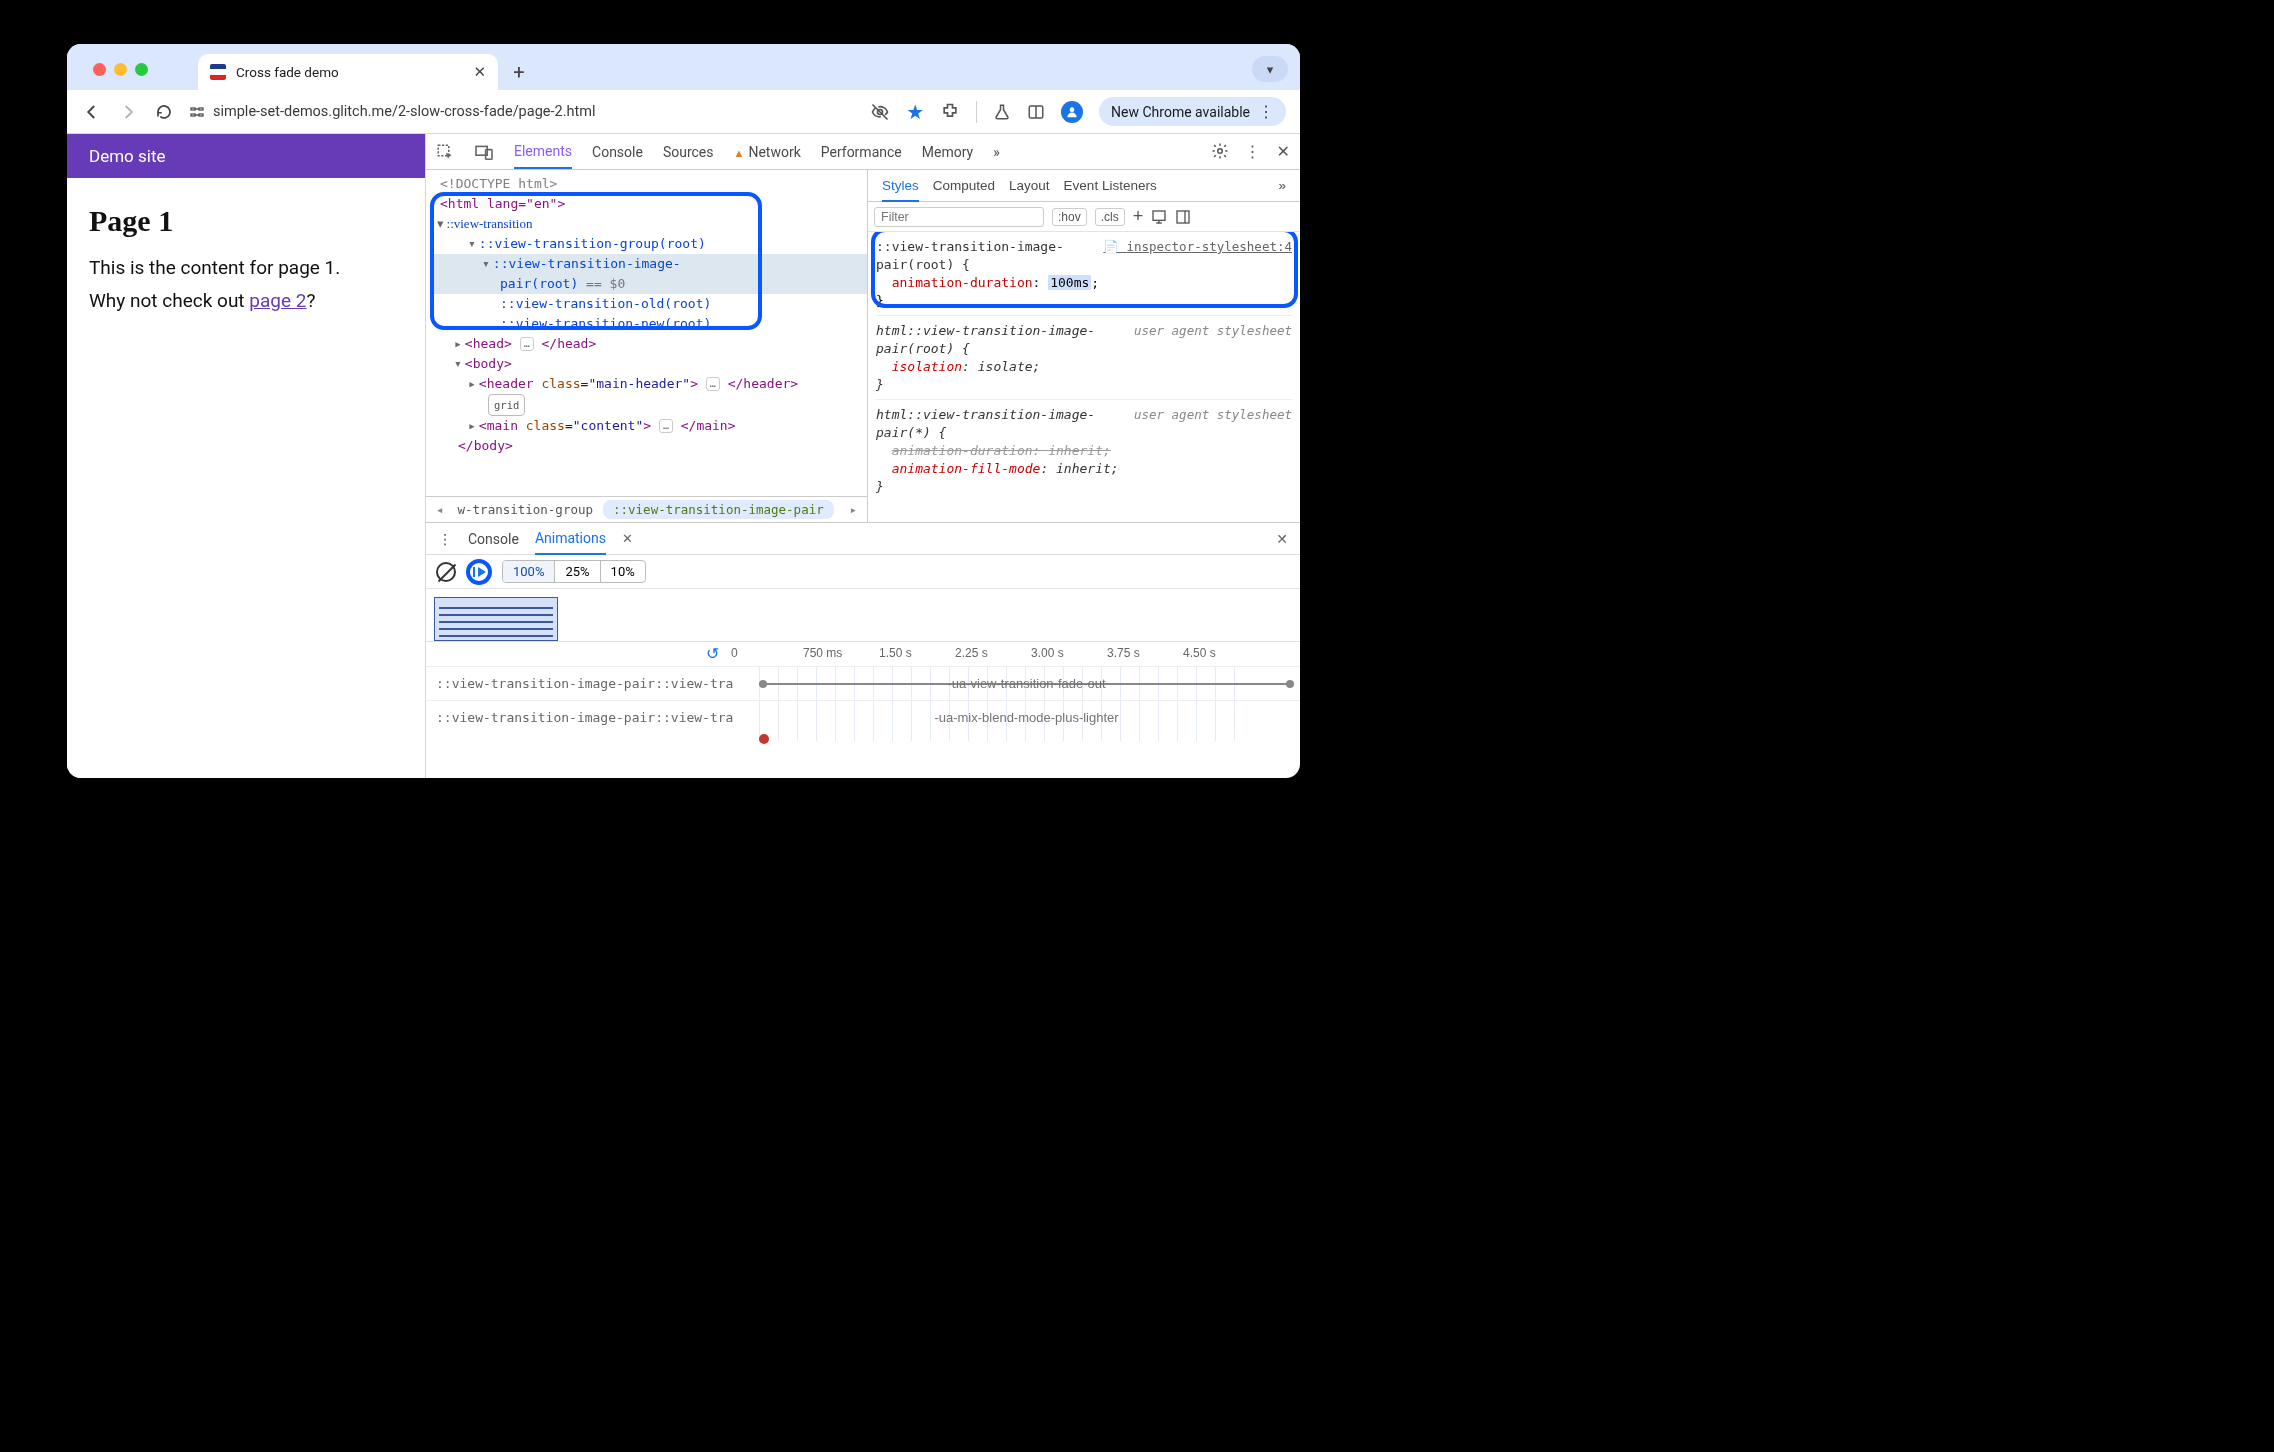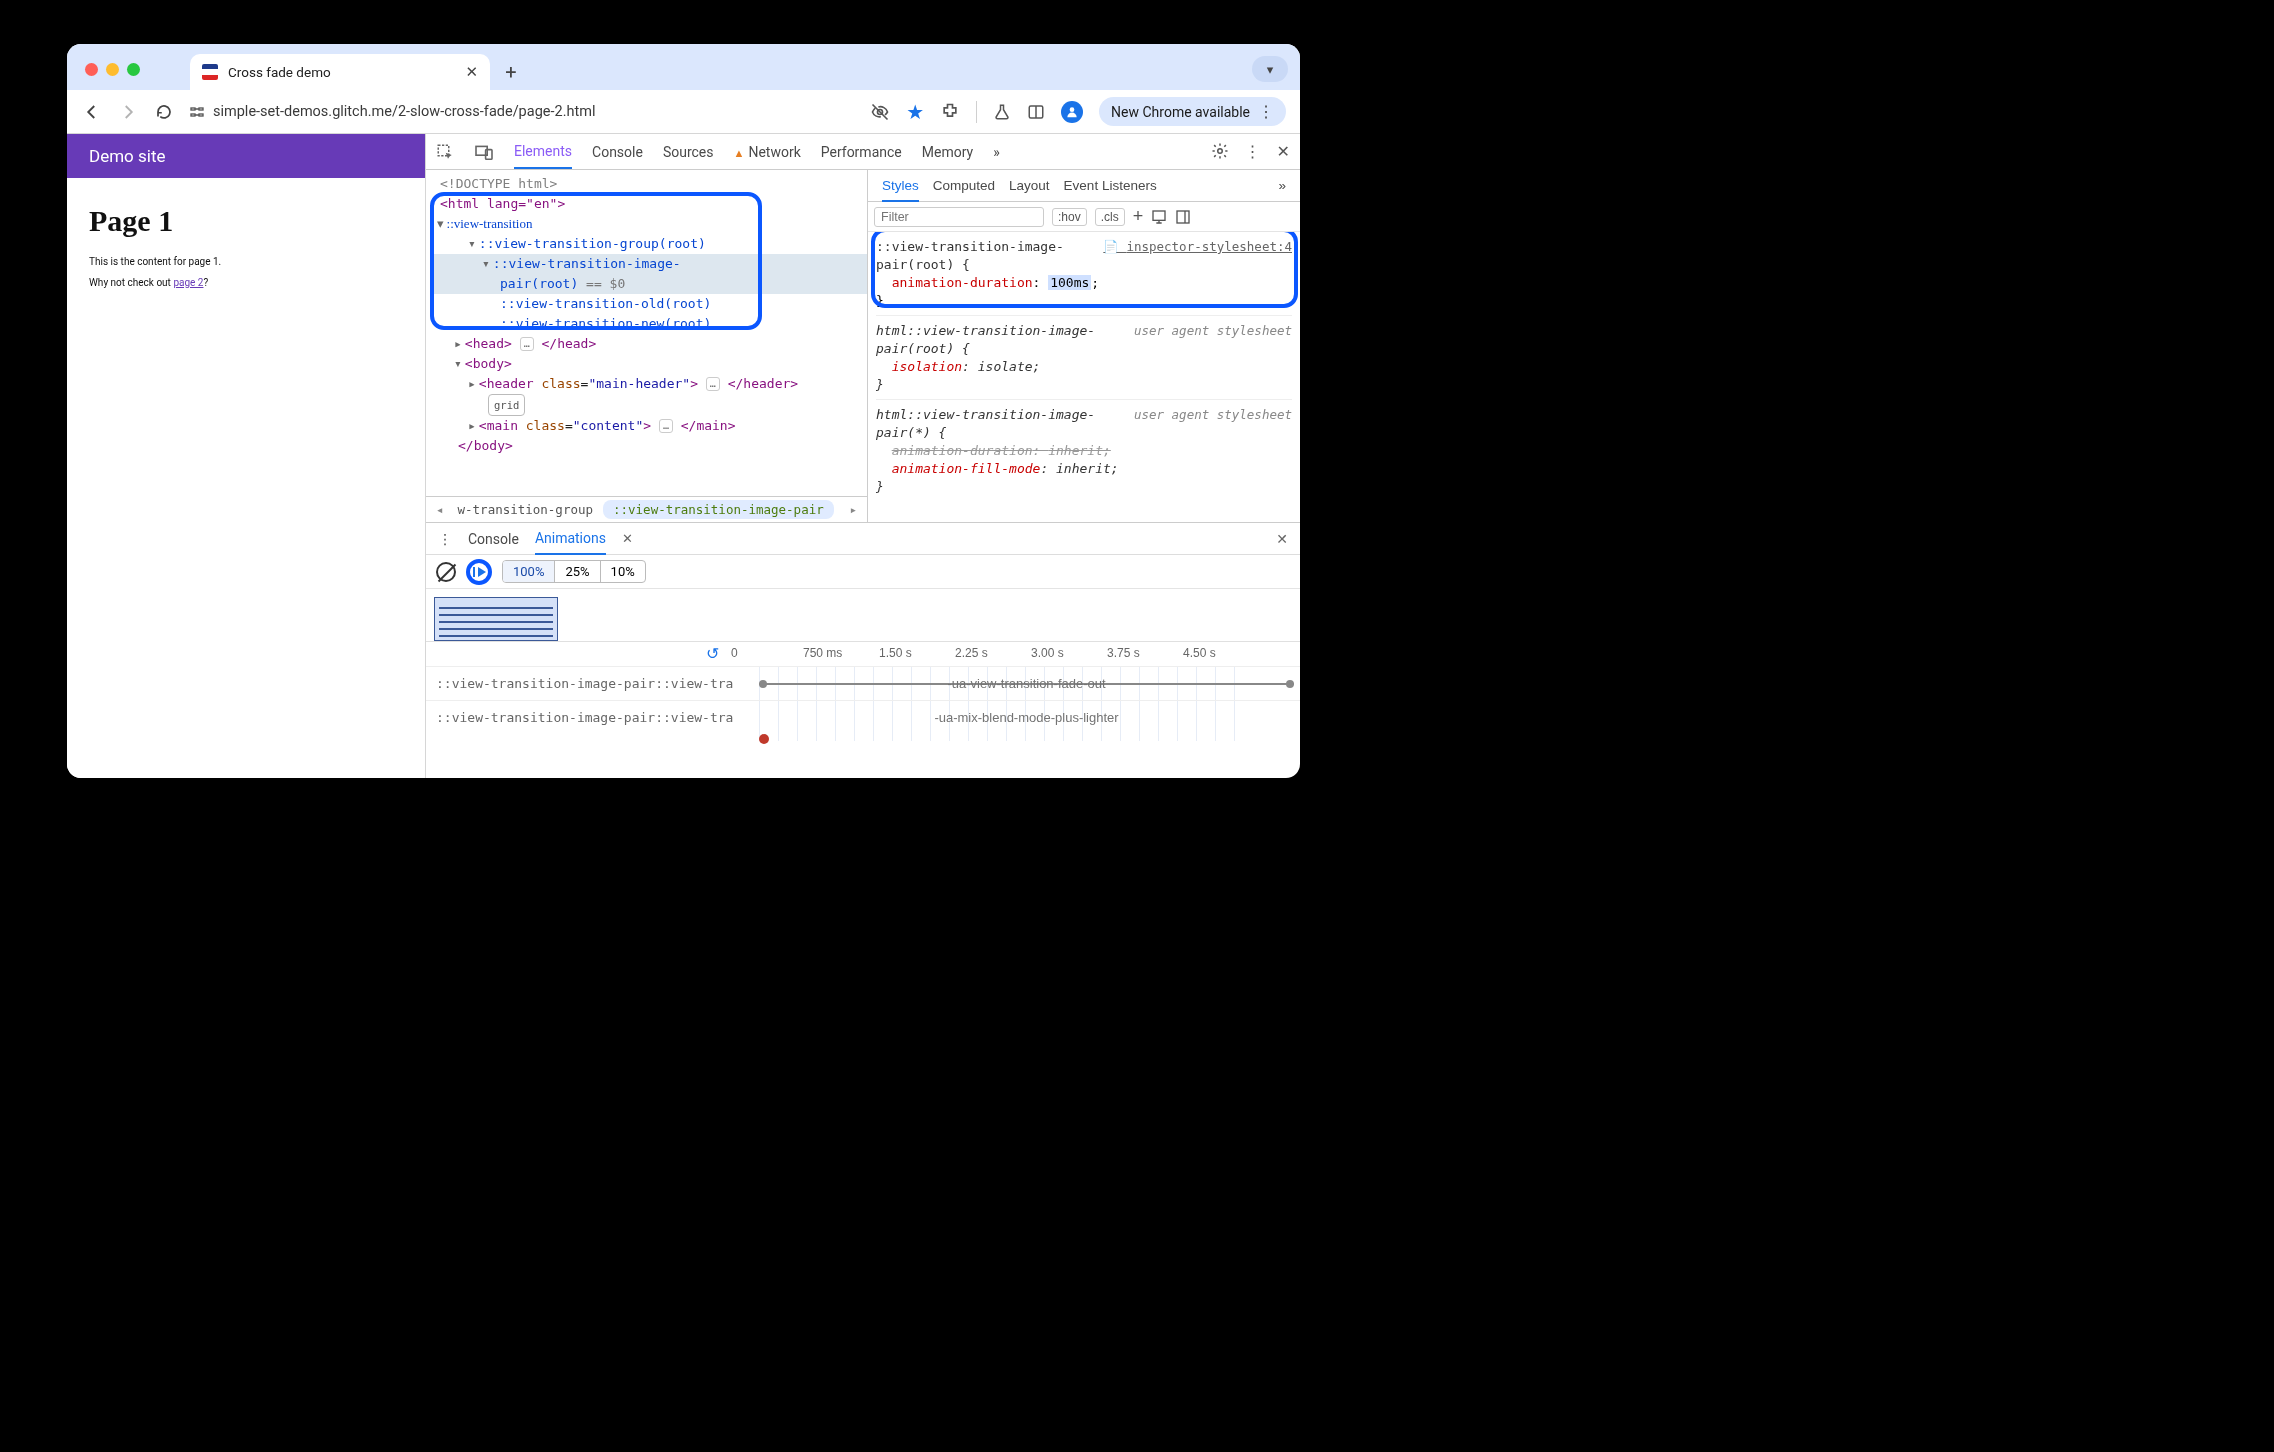--- a/index.html
+++ b/index.html
@@ -2,21 +2,21 @@
 <html><head>
 <meta charset="utf-8">
 <style>
   * { box-sizing: border-box; }
   html, body { margin:0; padding:0; }
   body { background:#000; font-family: -apple-system, "Segoe UI", Roboto, Arial, sans-serif; }
 
   .window { position:absolute; left:67px; top:44px; width:1233px; height:734px; background:#fff; border-radius:14px; overflow:hidden; box-shadow:0 20px 40px rgba(0,0,0,0.4); }
 
   
-  .tabstrip { height:46px; background:#dbe7fd; display:flex; align-items:flex-end; padding-left:18px; position:relative;text-align:center; }
+  .tabstrip { height:46px; background:#dbe7fd; display:flex; align-items:flex-end; padding-left:26px; position:relative;text-align:center; }
   .dots { display:flex; gap:8px; align-items:center; margin-bottom:14px; margin-right:50px;}
   .dot { width:13px; height:13px; border-radius:50%; }
   .dot.r{background:#ff5f57;} .dot.y{background:#febc2e;} .dot.g{background:#28c840;}
   .tab { background:#fff; height:36px; border-radius:10px 10px 0 0; display:flex; align-items:center; padding:0 12px; gap:10px; min-width:300px; font-size:13.5px; color:#222; }
   .favicon { width:16px; height:16px; border-radius:2px; background:linear-gradient(#1e3a8a 33%,#fff 33% 66%,#dc2626 66%); }
   .tabclose{ margin-left:auto; color:#444; font-size:15px; }
   .newtab { width:30px;height:30px;display:flex;align-items:center;justify-content:center;color:#444;font-size:20px; margin-bottom:3px; margin-left:6px;}
   .tabtail { margin-left:auto; width:36px; height:26px; background:#c9d9f6; border-radius:13px; display:flex;align-items:center;justify-content:center; margin-right:12px; margin-bottom:8px; font-size:13px; color:#444;}
 
   
@@ -28,21 +28,21 @@
   .profile { width:22px; height:22px; border-radius:50%; background:#1a73e8; display:flex;align-items:center;justify-content:center;}
   .chip { background:#dbe7fd; padding:5px 12px; border-radius:16px; color:#1a1a1a; font-size:14px; display:flex; align-items:center; gap:8px;}
   .star { color:#1a73e8; }
 
   
   .content { display:flex; height:calc(100% - 46px - 44px); }
   .page { width:358px; flex:none; background:#fff; }
   .purple { background:#673ab7; color:#fff; padding:12px 22px; font-size:17px; }
   .pagebody { padding:22px; color:#111;}
   .pagebody h1 { font-family: Georgia, serif; font-size:30px; margin:4px 0 18px; font-weight:bold;}
-  .pagebody p { font-size:10px; margin:10px 0;}
+  .pagebody p { font-size:19px; margin:10px 0;}
   .pagebody a { color:#673ab7; text-decoration:underline; }
 
   .devtools { flex:1; display:flex; flex-direction:column; border-left:1px solid #d6d6d6; min-width:0;}
   .dt-tabs { height:36px; display:flex; align-items:center; padding:0 10px; gap:20px; border-bottom:1px solid #ccc; font-size:14px; color:#4a4a4a;}
   .dt-tabs .active { color:#8b5cf6; border-bottom:2px solid #1a73e8; padding-bottom:8px; margin-bottom:-9px;}
   .dt-tabs .warn::before{ content:"▲"; color:#e67e22; margin-right:4px; font-size:11px;}
   .dt-icons-tail{margin-left:auto; display:flex; gap:16px; color:#555; font-size:16px;}
 
   .dt-body { flex:1; display:flex; min-height:0;}
   .elements { flex:1; font-family: Menlo, Consolas, monospace; font-size:13px; line-height:20px; padding:4px 0 0 4px; overflow:hidden; position:relative; color:#222;}

